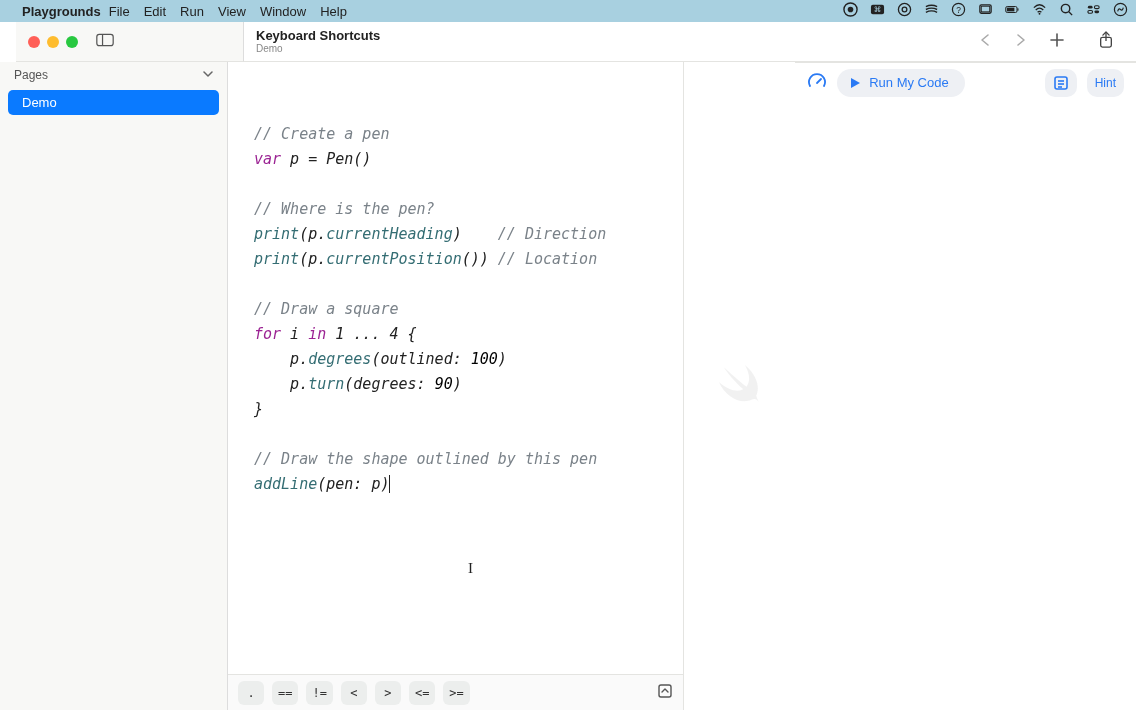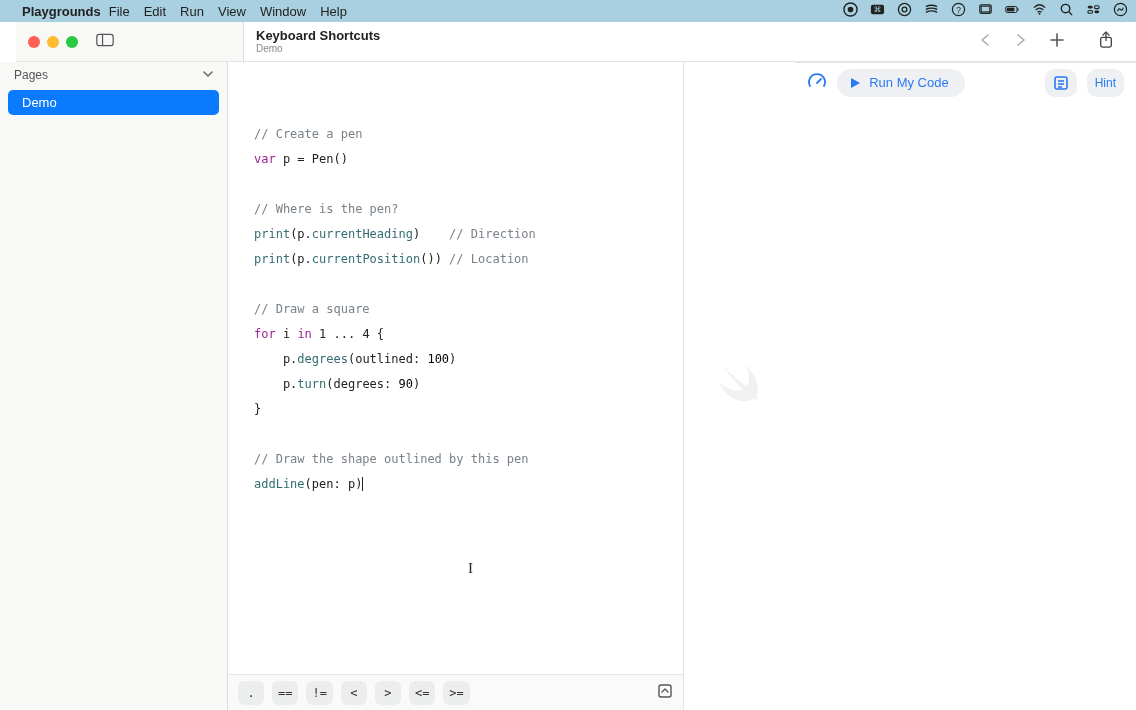--- a/index.html
+++ b/index.html
@@ -32,21 +32,21 @@
 
 
 .main { flex:1; display:flex; min-height:0; }
 .sidebar { width:228px; background:#f8f8f6; border-right:1px solid #ddd; display:flex; flex-direction:column; }
 .pages-header { display:flex; align-items:center; justify-content:space-between; padding:6px 14px; color:#555; font-size:12px;}
 .pages-header svg { width:10px; height:10px; }
 .page-item { margin:2px 8px; padding:5px 14px; border-radius:5px; color:#222; }
 .page-item.selected { background:#0a7aff; color:#fff; }
 
 .editor-col { flex:1; display:flex; flex-direction:column; border-right:1px solid #e4e4e1; min-width:0; }
-.code-area { flex:1; padding:60px 26px 20px 26px; font-family: ui-monospace, "SF Mono", Menlo, monospace; font-size:12px; line-height:25px; color:#222; white-space:pre; overflow:hidden; }
+.code-area { flex:1; padding:60px 26px 20px 26px; font-family: ui-monospace, "SF Mono", Menlo, monospace; font-size:15px; line-height:25px; color:#222; white-space:pre; overflow:hidden;font-style:italic; }
 .cm { color:#7a8289; } 
 .kw { color:#9b2393; } 
 .fn { color:#346D73; } 
 .num { color:#000000; }
 .cursor { border-right:1px solid #222; margin-left:0px; }
 .bottom-ops { height:36px; border-top:1px solid #e4e4e1; background:#fafafa; display:flex; align-items:center; padding:0 10px; gap:8px; }
 .op { background:#eceeed; border-radius:6px; min-width:26px; height:24px; display:flex; align-items:center; justify-content:center; font-family:ui-monospace,Menlo,monospace; font-size:12px; color:#333; padding:0 6px;}
 .op.sep { margin-left:auto; background:transparent; }
 .xop svg { width:16px; height:16px; }
 

